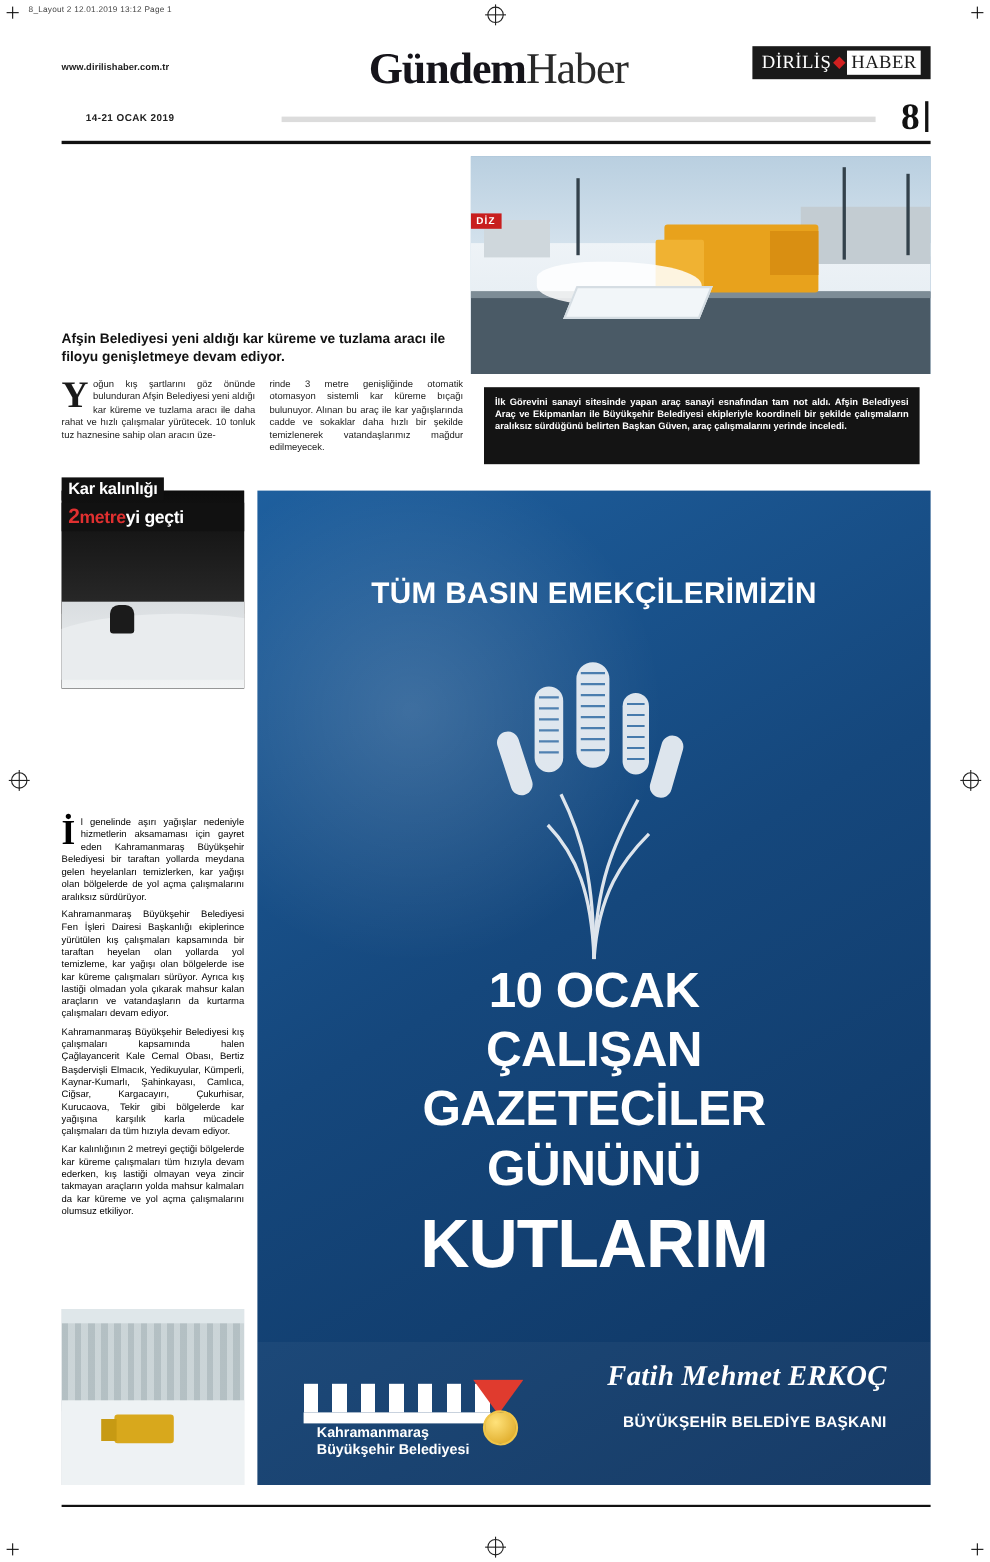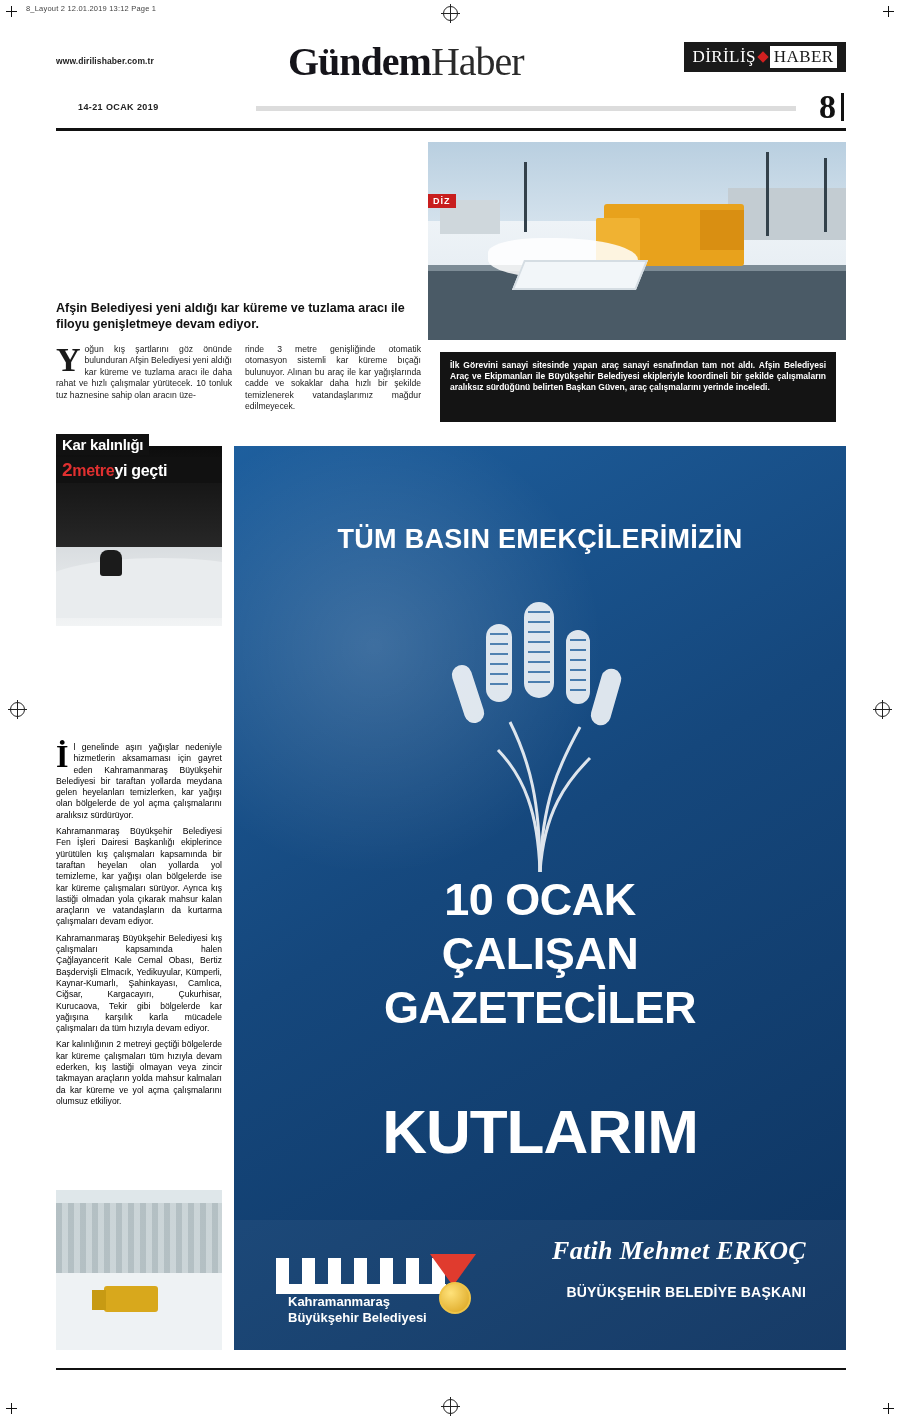--- a/index.html
+++ b/index.html
@@ -21,21 +21,21 @@
   .reg{position:absolute;width:13px;height:13px;border:1px solid #222;border-radius:50%;}
   .reg:before,.reg:after{content:"";position:absolute;background:#222;}
   .reg:before{left:6px;top:-3px;width:1px;height:19px;}
   .reg:after{top:6px;left:-3px;height:1px;width:19px;}
 
   .slug{position:absolute;left:26px;top:4px;font-size:7.5px;color:#444;letter-spacing:.2px;}
 
   
   .masthead{position:absolute;left:56px;top:44px;width:790px;height:72px;}
   .siteurl{position:absolute;left:0;top:12px;font-size:8.5px;font-weight:bold;color:#222;letter-spacing:.1px;}
-  .logo-wrap{position:absolute;left:232px;top:-6px;width:330px;}
+  .logo-wrap{position:absolute;left:232px;top:-6px;width:330px;text-align:center;}
   .logo{font-family:"Liberation Serif", serif;font-weight:bold;font-size:40px;letter-spacing:-1px;color:#1b1b1b;white-space:nowrap;}
   .logo .g{color:#15141a;}
   .logo .h{font-weight:normal;color:#2a2a2a;}
   .brandbox{position:absolute;right:0;top:-2px;width:162px;height:30px;background:#1a1a1a;color:#fff;
     display:flex;align-items:center;justify-content:center;font-family:"Liberation Serif",serif;
     font-weight:normal;font-size:17px;letter-spacing:.4px;}
   .brandbox .dir{color:#fff;}
   .brandbox .sep{display:inline-block;width:8px;height:8px;background:#d02020;transform:rotate(45deg);margin:0 3px;}
   .brandbox .hab{background:#fff;color:#1a1a1a;padding:1px 4px;}
   .rule-row{position:absolute;left:0;top:56px;width:790px;height:16px;}
@@ -252,20 +252,21 @@
       <g stroke="#1e5f9e" stroke-width="2" opacity="0.8">
         <path d="M138 40 H160 M138 50 H160 M138 60 H160 M138 70 H160 M138 80 H160 M138 90 H160 M138 100 H160 M138 110 H160"></path>
         <path d="M100 62 H118 M100 72 H118 M100 82 H118 M100 92 H118 M100 102 H118 M100 112 H118"></path>
         <path d="M180 68 H196 M180 78 H196 M180 88 H196 M180 98 H196 M180 108 H196 M180 118 H196"></path>
       </g>
     </svg>
 
     <div class="ad-l1">10 OCAK</div>
     <div class="ad-l2">ÇALIŞAN</div>
     <div class="ad-l3">GAZETECİLER</div>
+    <div class="ad-l4">GÜNÜNÜ</div>
     <div class="ad-kut">KUTLARIM</div>
 
     <div class="ad-foot"></div>
     <div class="ad-wall"></div>
     <div class="ad-wall2"></div>
     <div class="ad-medal">
       <div class="ribbon"></div>
       <div class="coin"></div>
     </div>
     <div class="ad-muni">

